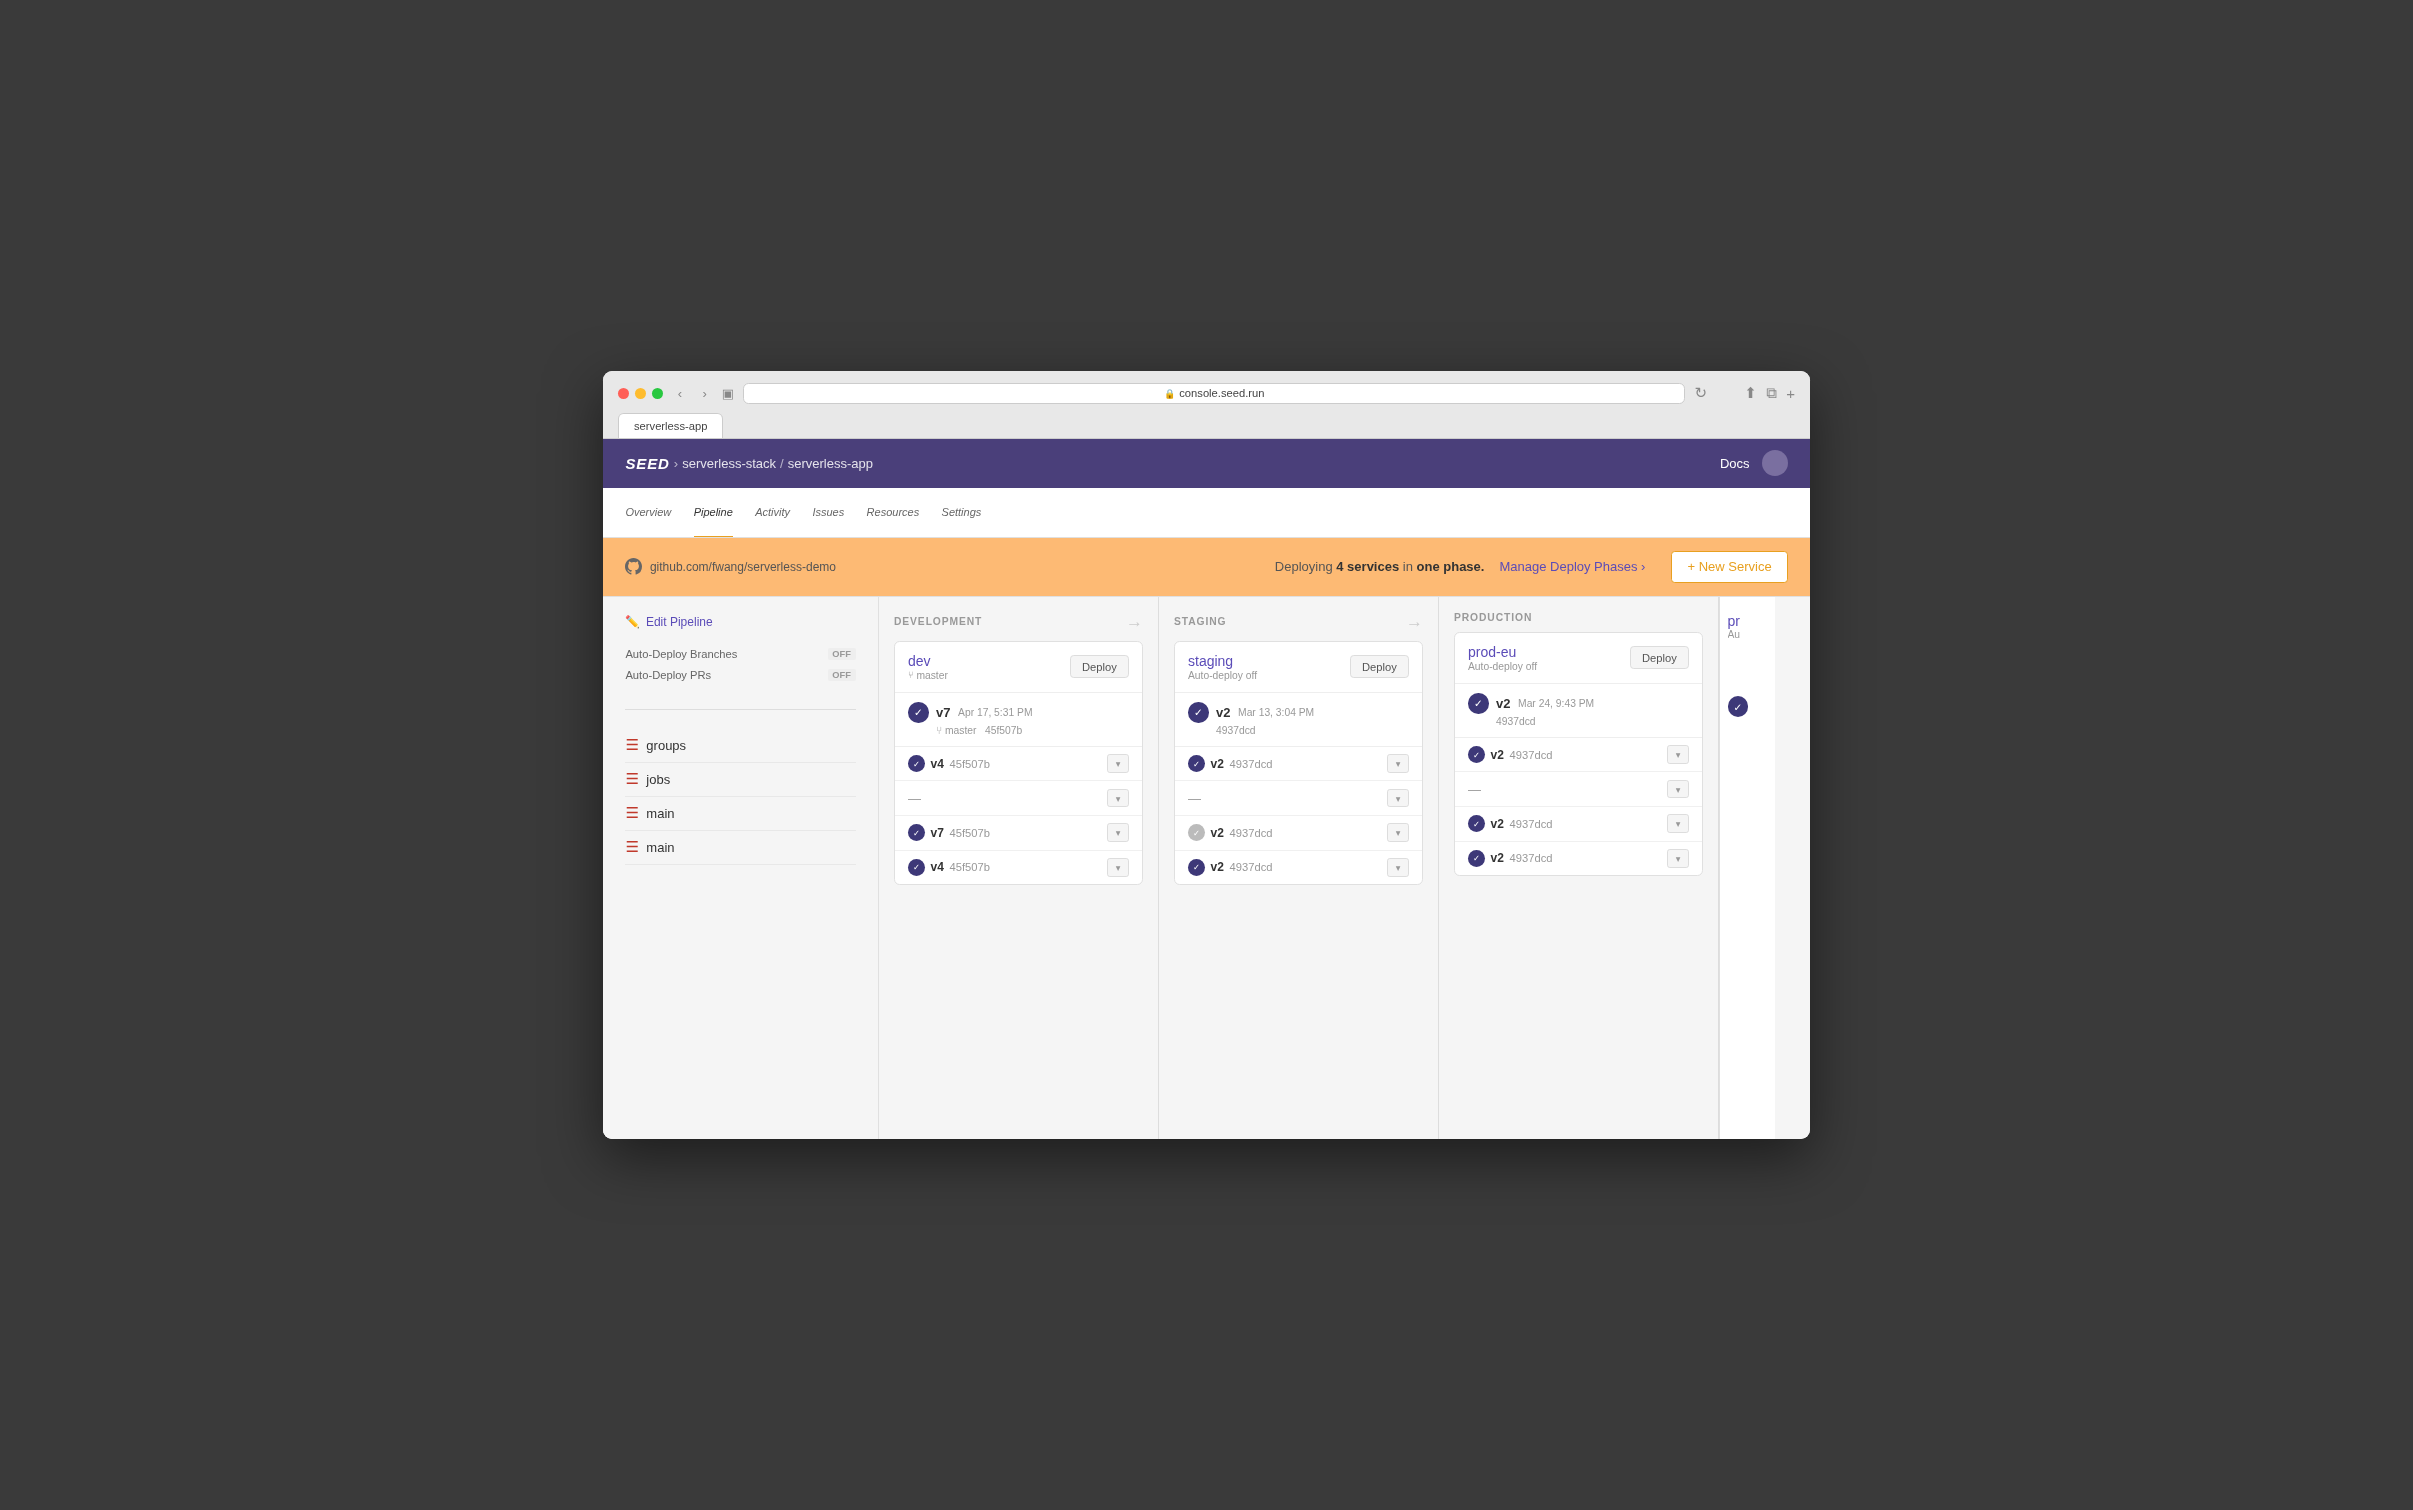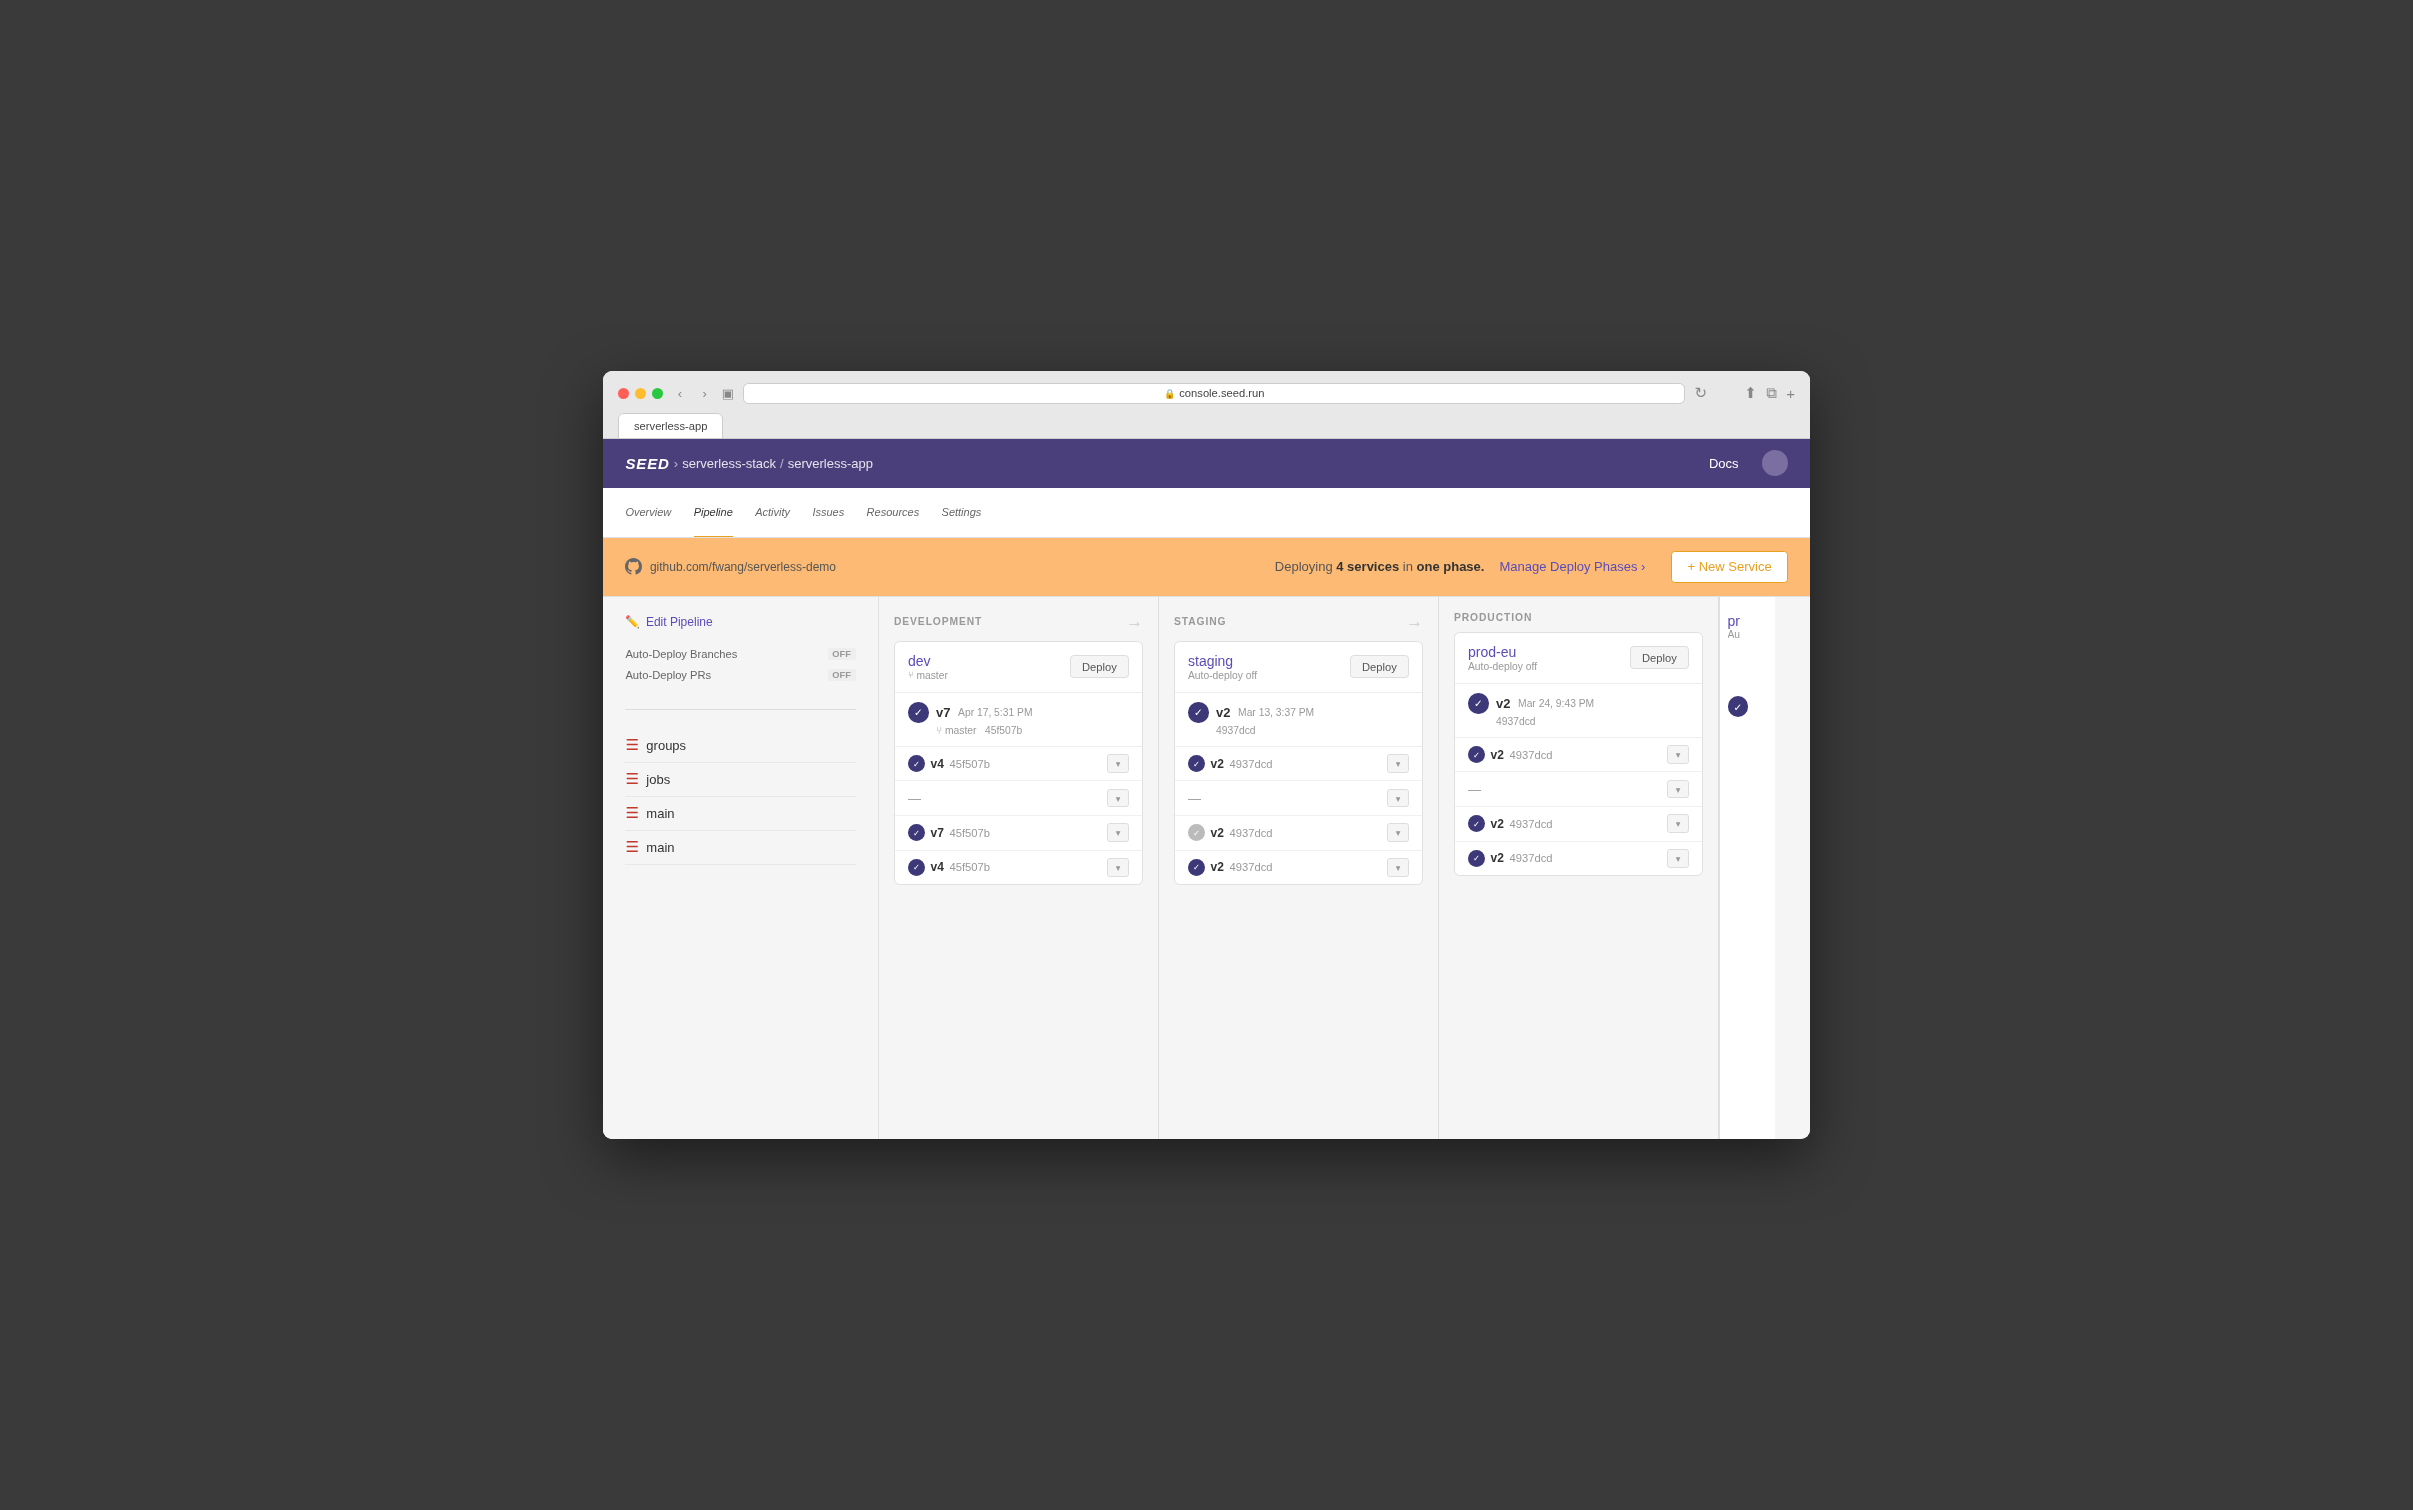--- a/index.html
+++ b/index.html
@@ -63,21 +63,21 @@
       padding: 0 22.4px;
       height: 49px;
       display: flex;
       align-items: center;
       justify-content: space-between;
     }
     .app-header-left { display: flex; align-items: center; gap: 4px; }
     .seed-logo { font-weight: 900; font-style: italic; color: white; font-size: 15px; letter-spacing: 0.9px; }
     .breadcrumb-sep { color: rgba(255,255,255,0.6); font-size: 13px; }
     .breadcrumb-link { color: rgba(255,255,255,0.85); font-size: 13px; text-decoration: none; }
-    .app-header-right { display: flex; align-items: center; gap: 23px; }
+    .app-header-right { display: flex; align-items: center; gap: 12px; }
     .docs-link { color: white; font-size: 13px; text-decoration: none; }
     .avatar { width: 26px; height: 26px; border-radius: 50%; background: #8888aa; overflow: hidden; }
 
     
     .nav-tabs {
       background: white;
       padding: 0 22.4px;
       display: flex;
       gap: 22.4px;
       border-bottom: 0.9px solid #e0e0e0;
@@ -467,21 +467,21 @@
                 <span class="stage-sub">Auto-deploy off</span>
               </div>
               <button class="deploy-btn">Deploy</button>
             </div>
             <div class="build-info">
               <div class="build-main">
                 <div class="check-circle">
                   <span class="check-mark">✓</span>
                 </div>
                 <span class="build-version">v2</span>
-                <span class="build-date">Mar 13, 3:37 PM</span>
+                <span class="build-date">Mar 13, 3:04 PM</span>
               </div>
               <div class="build-meta">
                 <span class="build-commit">4937dcd</span>
               </div>
             </div>
 
             <div class="service-row">
               <div class="service-row-left">
                 <div class="svc-check">
                     <span class="svc-check-mark">✓</span>

